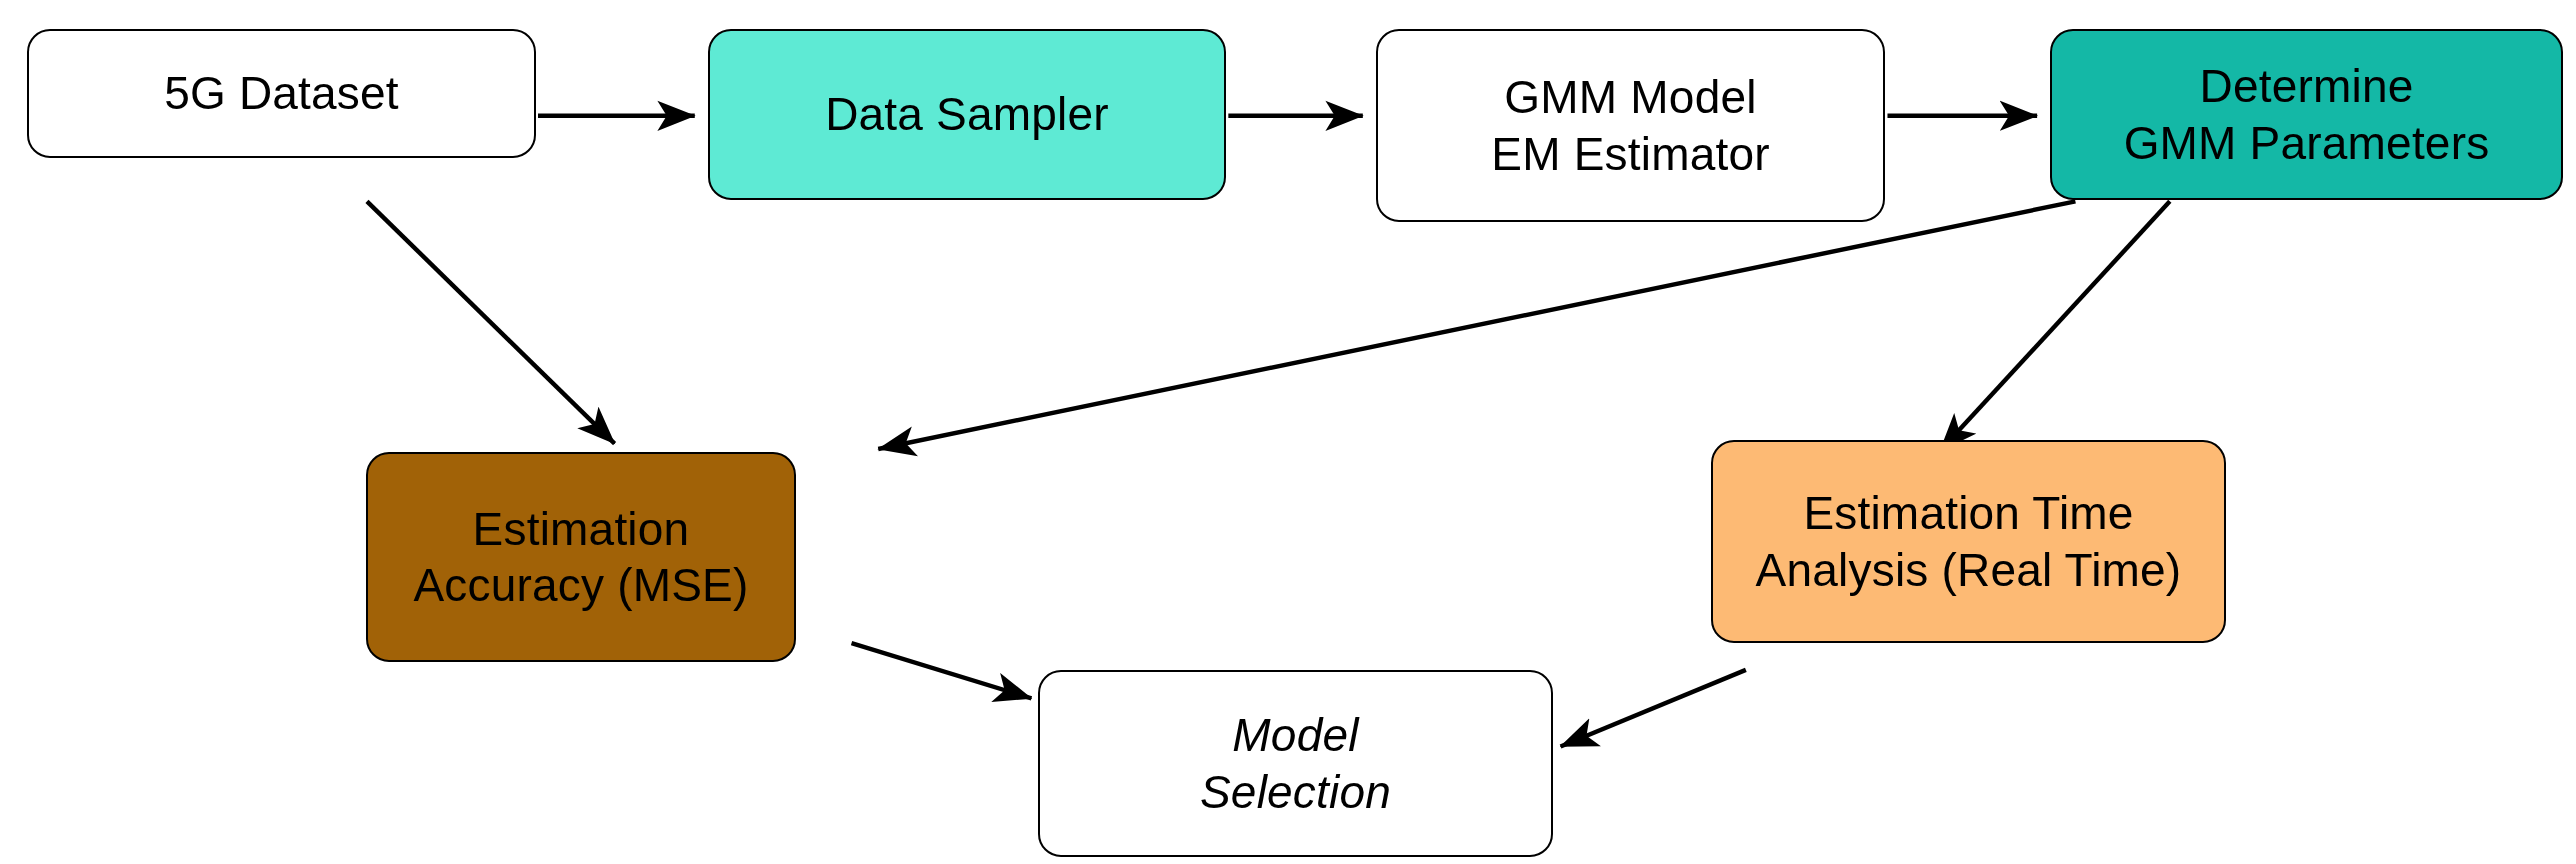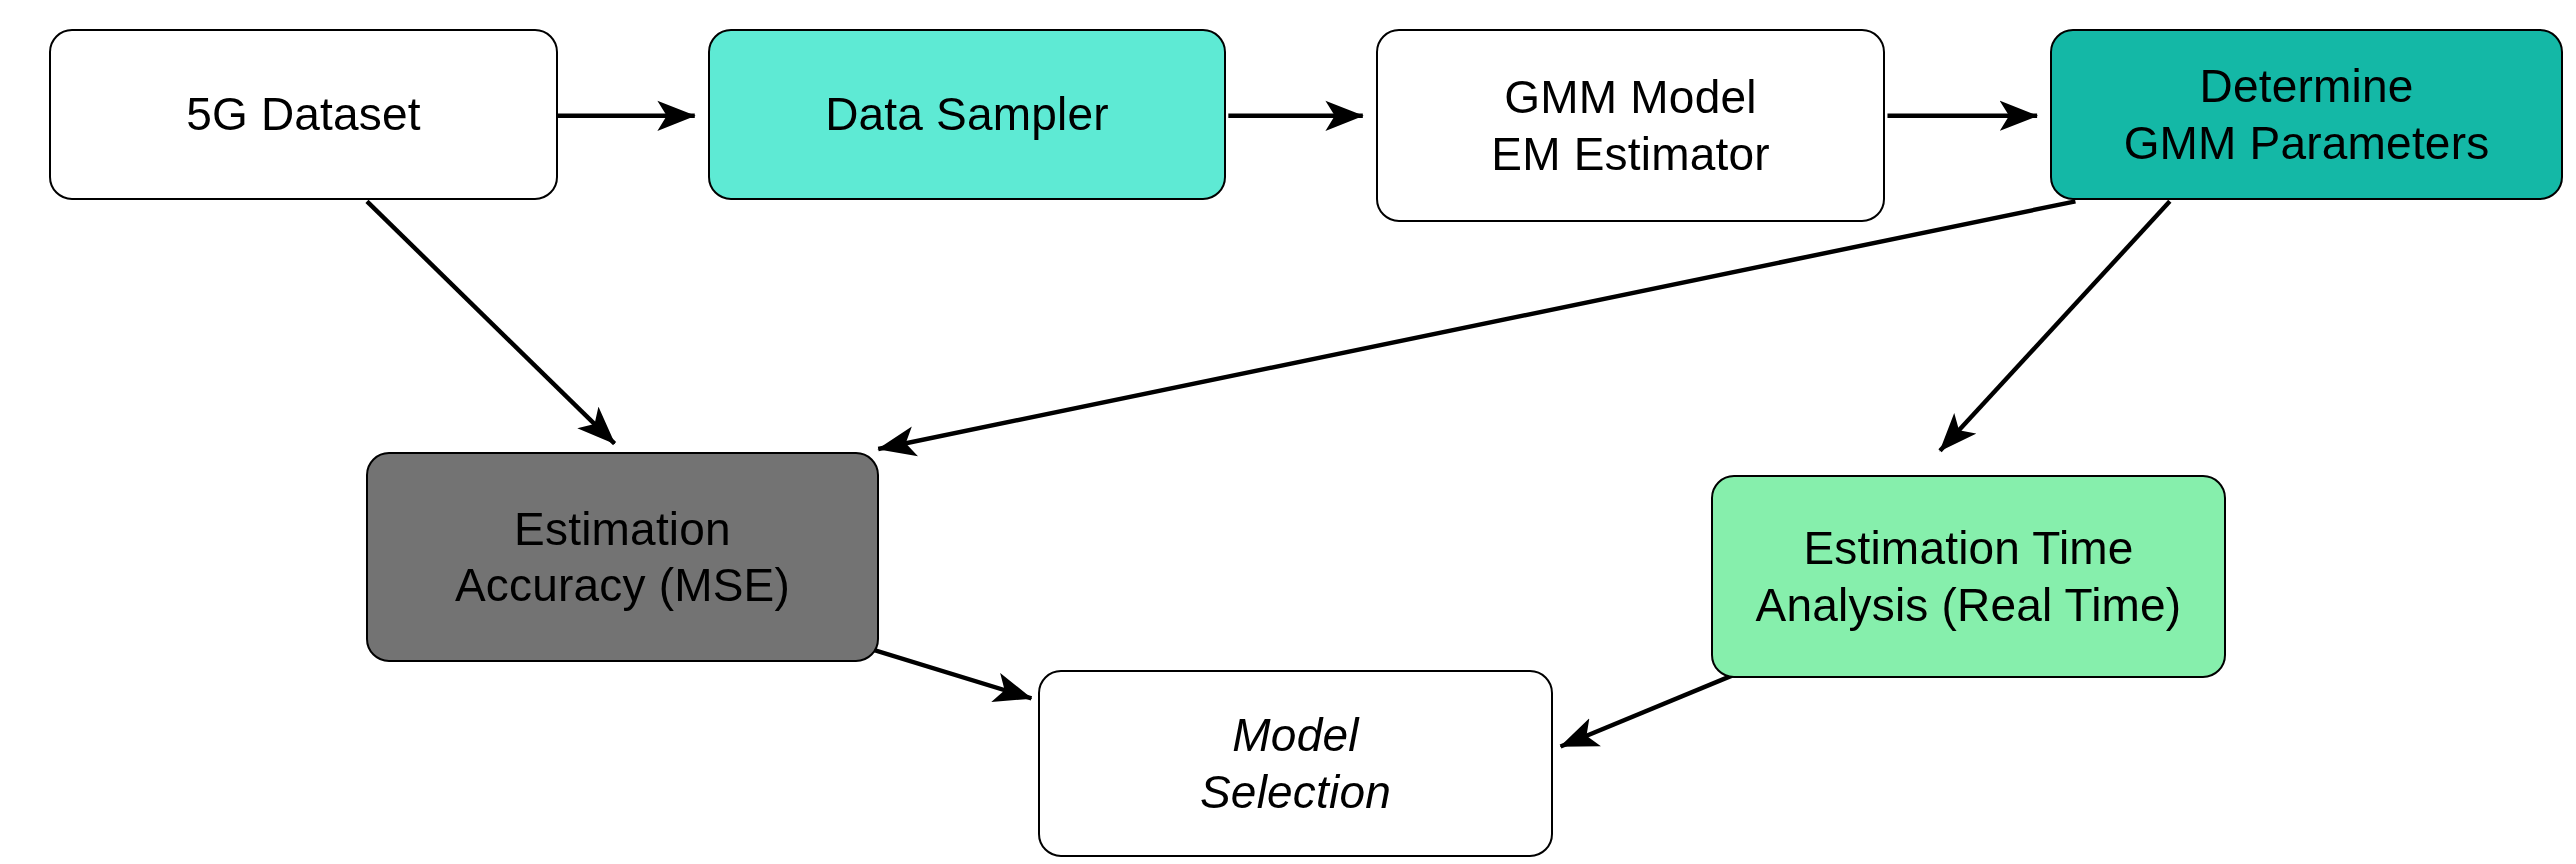--- a/index.html
+++ b/index.html
@@ -59,44 +59,44 @@
         <line x1="1379" y1="130" x2="1530" y2="130" stroke="#000000" marker-end="url(#arrowhead)"></line>
         <line x1="2119" y1="130" x2="2287" y2="130" stroke="#000000" marker-end="url(#arrowhead)"></line>
         <line x1="412" y1="226" x2="690" y2="498" stroke="#000000" marker-end="url(#arrowhead)"></line>
         <line x1="2330" y1="226" x2="986" y2="504" stroke="#000000" marker-end="url(#arrowhead)"></line>
         <line x1="2436" y1="226" x2="2178" y2="506" stroke="#000000" marker-end="url(#arrowhead)"></line>
         <line x1="956" y1="722" x2="1158" y2="784" stroke="#000000" marker-end="url(#arrowhead)"></line>
         <line x1="1960" y1="752" x2="1752" y2="838" stroke="#000000" marker-end="url(#arrowhead)"></line>
       </g>
   </svg>
 
-  <div class="node" style="left: 27px; top: 29px; width: 509px; height: 171px; background: rgb(255, 255, 255); border-color: rgb(0, 0, 0); color: rgb(0, 0, 0); margin-left: 22px;">
+  <div class="node" style="left: 27px; top: 29px; width: 509px; height: 129px; background: rgb(255, 255, 255); border-color: rgb(0, 0, 0); color: rgb(0, 0, 0);">
     <span class="node-label">5G Dataset</span>
   </div>
 
   <div class="node" style="left: 708px; top: 29px; width: 518px; height: 171px; background: #5eead4; border-color: rgb(0, 0, 0); color: rgb(0, 0, 0);">
     <span class="node-label">Data Sampler</span>
   </div>
 
   <div class="node" style="left: 1376px; top: 29px; width: 509px; height: 193px; background: rgb(255, 255, 255); border-color: rgb(0, 0, 0); color: rgb(0, 0, 0);">
     <span class="node-label">GMM Model
 EM Estimator</span>
   </div>
 
   <div class="node" style="left: 2050px; top: 29px; width: 513px; height: 171px; background: #14b8a6; border-color: rgb(0, 0, 0); color: rgb(0, 0, 0);">
     <span class="node-label">Determine
 GMM Parameters</span>
   </div>
 
-  <div class="node" style="left: 366px; top: 452px; width: 513px; height: 210px; background: #737373; border-color: rgb(0, 0, 0); color: rgb(0, 0, 0);">
+  <div class="node" style="left: 366px; top: 452px; width: 430px; height: 210px; background: #a16207; border-color: rgb(0, 0, 0); color: rgb(0, 0, 0);">
     <span class="node-label">Estimation
 Accuracy (MSE)</span>
   </div>
 
-  <div class="node" style="left: 1711px; top: 475px; width: 515px; height: 203px; background: #86efac; border-color: rgb(0, 0, 0); color: rgb(0, 0, 0);">
+  <div class="node" style="left: 1711px; top: 440px; width: 515px; height: 203px; background: #fdba74; border-color: rgb(0, 0, 0); color: rgb(0, 0, 0);">
     <span class="node-label">Estimation Time
 Analysis (Real Time)</span>
   </div>
 
   <div class="node" style="left: 1038px; top: 670px; width: 515px; height: 187px; background: rgb(255, 255, 255); border-color: rgb(0, 0, 0); color: rgb(0, 0, 0); font-style: italic;">
     <span class="node-label">Model
 Selection</span>
   </div>
 
 </div>

